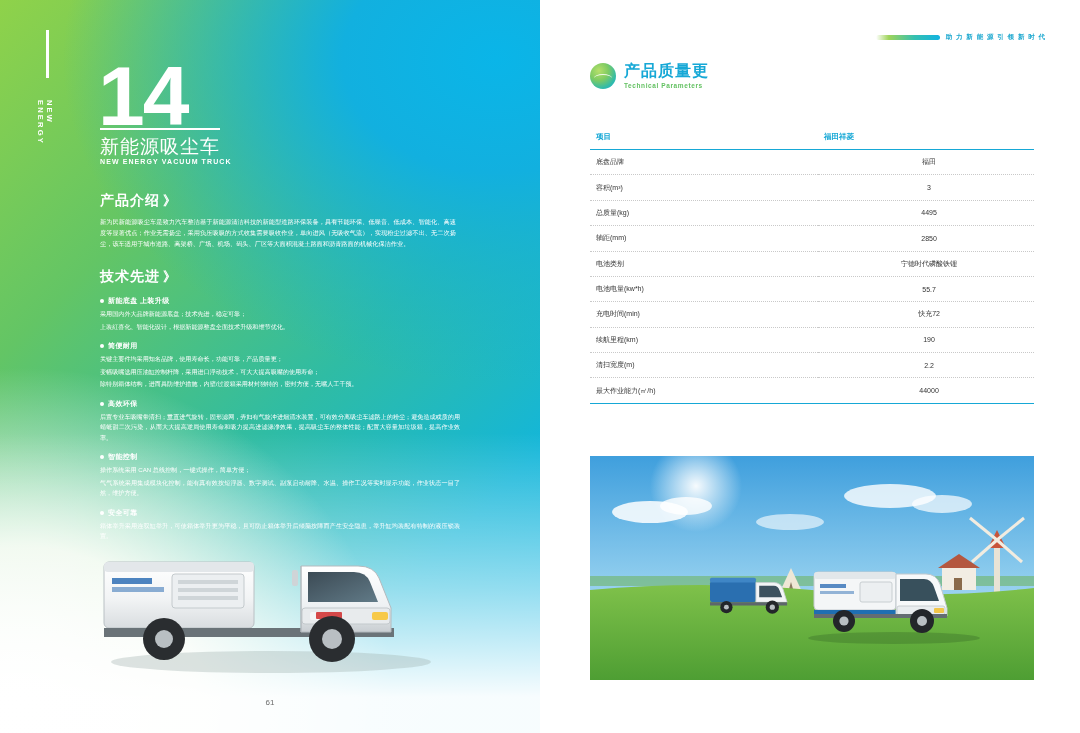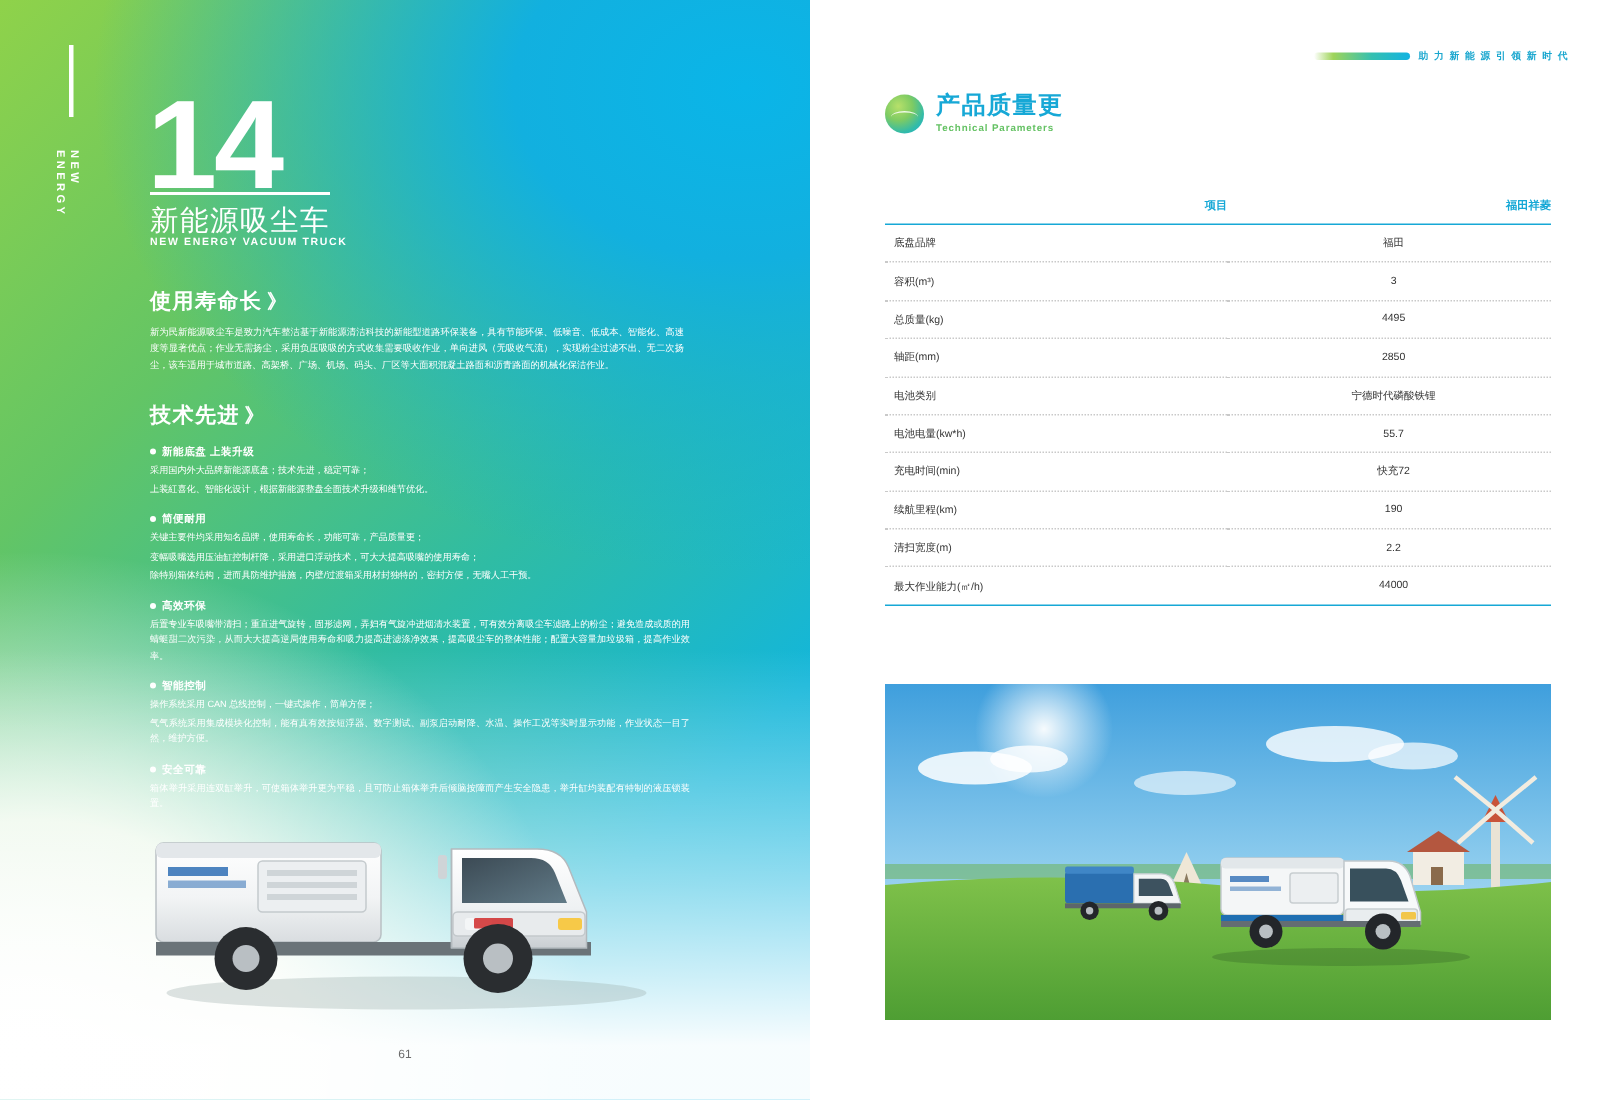--- a/index.html
+++ b/index.html
@@ -108,21 +108,21 @@
     border-top:1.2px solid rgba(255,255,255,.85);border-radius:50%;
   }
   .tp-titles .cn{font-size:16px;font-weight:700;color:#16a8d6;letter-spacing:1px;line-height:18px;}
   .tp-titles .en{font-size:6.5px;font-weight:600;color:#63c162;letter-spacing:.6px;margin-top:2px;}
 
   .spec-table{
     position:absolute;left:50px;top:126px;width:444px;
     border-collapse:collapse;
   }
   .spec-table th{
-    font-size:7.5px;font-weight:700;color:#16a8d6;text-align:right;padding:6px 0 7px 6px;
+    font-size:7.5px;font-weight:700;color:#16a8d6;text-align:left;padding:6px 0 7px 6px;
     border-bottom:1.4px solid #16a8d6;
   }
   .spec-table th.val{}
   .spec-table td{
     font-size:7px;color:#333333;padding:7.2px 0 7.2px 6px;
     border-bottom:1px dotted #c9c9c9;
   }
   .spec-table td.val{text-align:center;color:#333;}
   .spec-table tr:last-child td{border-bottom:1.4px solid #16a8d6;}
 
@@ -142,21 +142,21 @@
 
       <div class="side-bar"></div>
       <div class="side-label">NEW ENERGY</div>
 
       <div class="big-number">14</div>
       <div class="num-rule"></div>
       <div class="title-cn">新能源吸尘车</div>
       <div class="title-en">NEW ENERGY VACUUM TRUCK</div>
 
       <div class="sec-head" style="left:100px;top:192px;">
-        <span>使用寿命长</span><span class="chev">》</span>
+        <span>产品介绍</span><span class="chev">》</span>
       </div>
 
       <div class="intro-body">
         <p>新为民新能源吸尘车是致力汽车整洁基于新能源清洁科技的新能型道路环保装备，具有节能环保、低噪音、低成本、智能化、高速度等显著优点；作业无需扬尘，采用负压吸吸的方式收集需要吸收作业，单向进风（无吸收气流），实现粉尘过滤不出、无二次扬尘，该车适用于城市道路、高架桥、广场、机场、码头、厂区等大面积混凝土路面和沥青路面的机械化保洁作业。</p>
       </div>
 
       <div class="sec-head" style="left:100px;top:268px;">
         <span>技术先进</span><span class="chev">》</span>
       </div>
 

